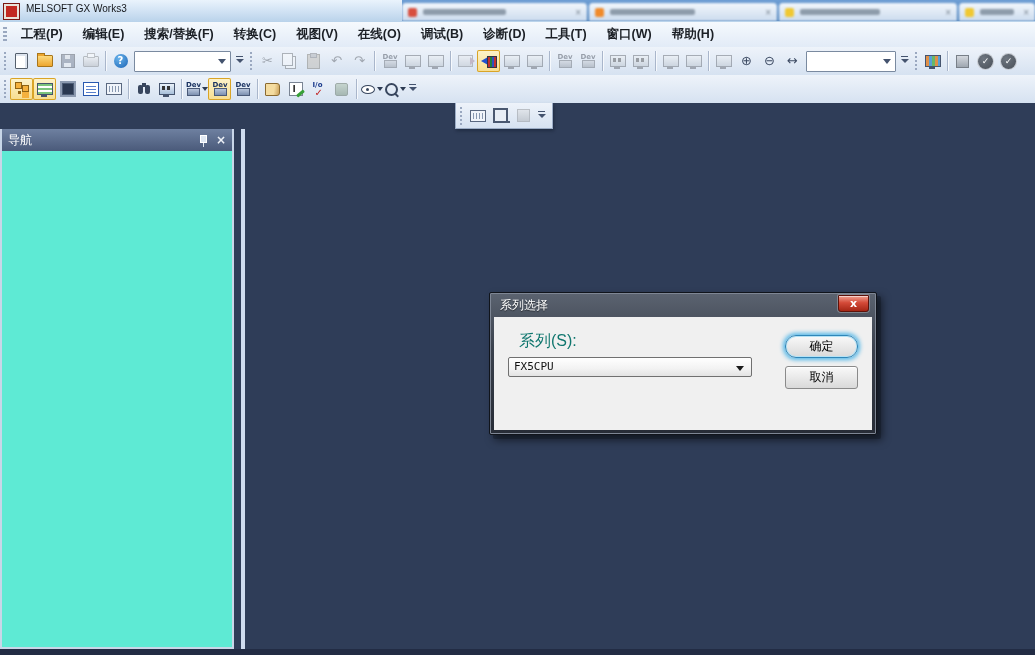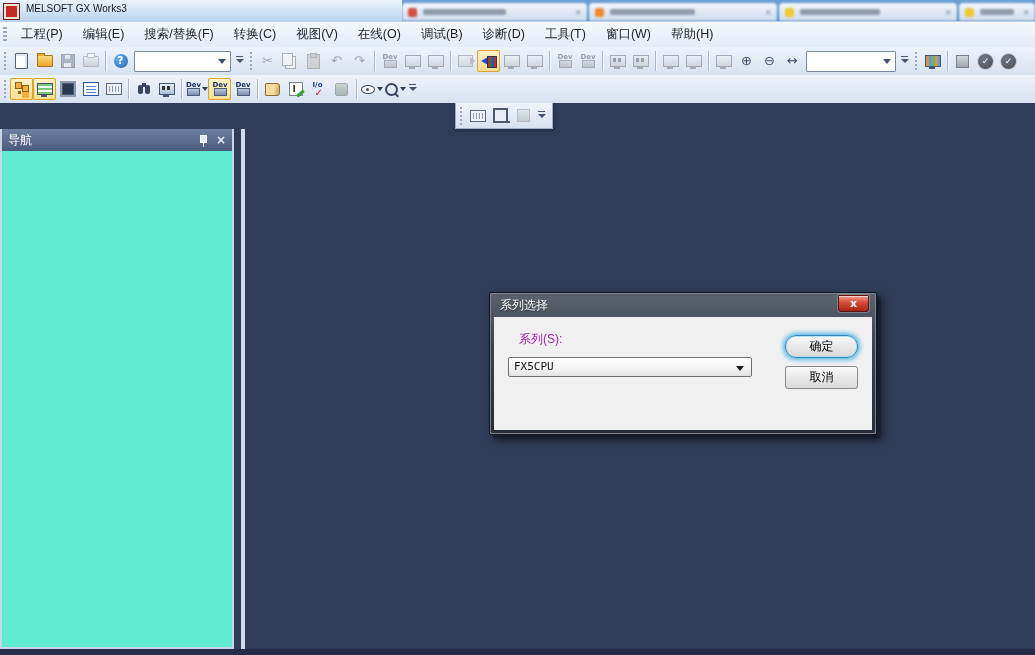--- a/index.html
+++ b/index.html
@@ -140,21 +140,21 @@
   
   .dialog{position:absolute;left:489px;top:292px;width:386px;height:141px;border-radius:2px;
           background:linear-gradient(#5b6370,#3a414d 40%,#272c36);border:1px solid #10141b;
           box-shadow:inset 0 0 0 1px #7e8694,4px 4px 0 rgba(15,20,30,.35),5px 5px 9px rgba(0,0,0,.55);}
   .dlg-title{position:absolute;left:10px;top:4px;color:#fff;font-size:12px;text-shadow:0 1px 1px rgba(0,0,0,.6);}
   .dlg-close{position:absolute;top:2px;right:7px;width:31px;height:17px;box-sizing:border-box;
           background:linear-gradient(#f0a090,#d44a38 45%,#a52615);border:1px solid #5e120a;border-radius:1px 1px 3px 3px;
           color:#fff;font:bold 11px/15px "DejaVu Sans",sans-serif;text-align:center;cursor:pointer;
           box-shadow:inset 0 1px 0 rgba(255,255,255,.55),0 0 0 1px rgba(255,255,255,.25);}
   .dlg-body{position:absolute;left:4px;right:4px;top:24px;bottom:4px;background:#f0f0f0;}
-  .dlg-label{position:absolute;left:25px;top:14px;font-size:12px;color:#a21caf;}
+  .dlg-label{position:absolute;left:25px;top:14px;font-size:16px;color:#0f766e;}
   .dcombo{position:absolute;left:14px;top:40px;width:244px;height:20px;box-sizing:border-box;
           background:linear-gradient(#fff,#f2f2f2 60%,#e3e3e3);border:1px solid #707070;border-radius:2px;
           font:11px/18px "DejaVu Sans Mono","Liberation Mono",monospace;color:#111;padding-left:5px;cursor:pointer;}
   .dcombo::after{content:"";position:absolute;right:7px;top:8px;
           border-left:4px solid transparent;border-right:4px solid transparent;border-top:5px solid #1a1a1a;}
   .btn{position:absolute;left:291px;width:73px;height:23px;box-sizing:border-box;text-align:center;
        font-size:12px;line-height:21px;color:#000;border-radius:3px;cursor:pointer;
        background:linear-gradient(#f9f9f9,#ebebeb 45%,#d9d9d9);border:1px solid #8a8a8a;
        box-shadow:inset 0 1px 0 #fff;}
   .btn-ok{top:18px;border-color:#2f86b8;box-shadow:inset 0 0 0 1px #b4e2f5,0 0 4px 2px #56b8e8;border-radius:11px;}
@@ -189,21 +189,21 @@
             <span class="fav" style="background: rgb(240, 200, 50);"></span>
             <span class="bbar" style="width: 34.2px;"></span>
             <span class="tabx">×</span>
           </div>
         </div>
     </div>
   </div>
 
   <div class="menubar">
     <div class="mgrip"></div>
-    <div id="menuitems" style="display:flex;align-items:flex-start;">
+    <div id="menuitems" style="display:flex;align-items:flex-start;font-weight:bold;">
         <span class="menu-item">工程(P)</span>
         <span class="menu-item">编辑(E)</span>
         <span class="menu-item">搜索/替换(F)</span>
         <span class="menu-item">转换(C)</span>
         <span class="menu-item">视图(V)</span>
         <span class="menu-item">在线(O)</span>
         <span class="menu-item">调试(B)</span>
         <span class="menu-item">诊断(D)</span>
         <span class="menu-item">工具(T)</span>
         <span class="menu-item">窗口(W)</span>

